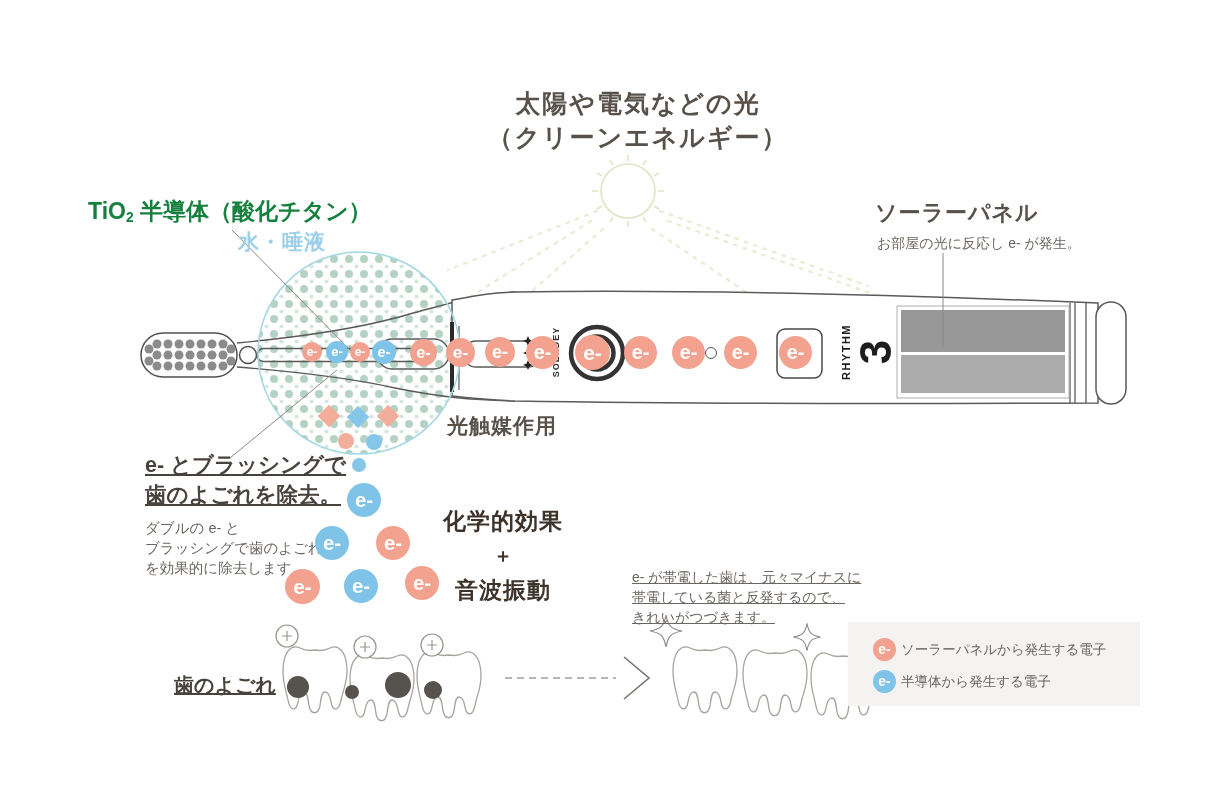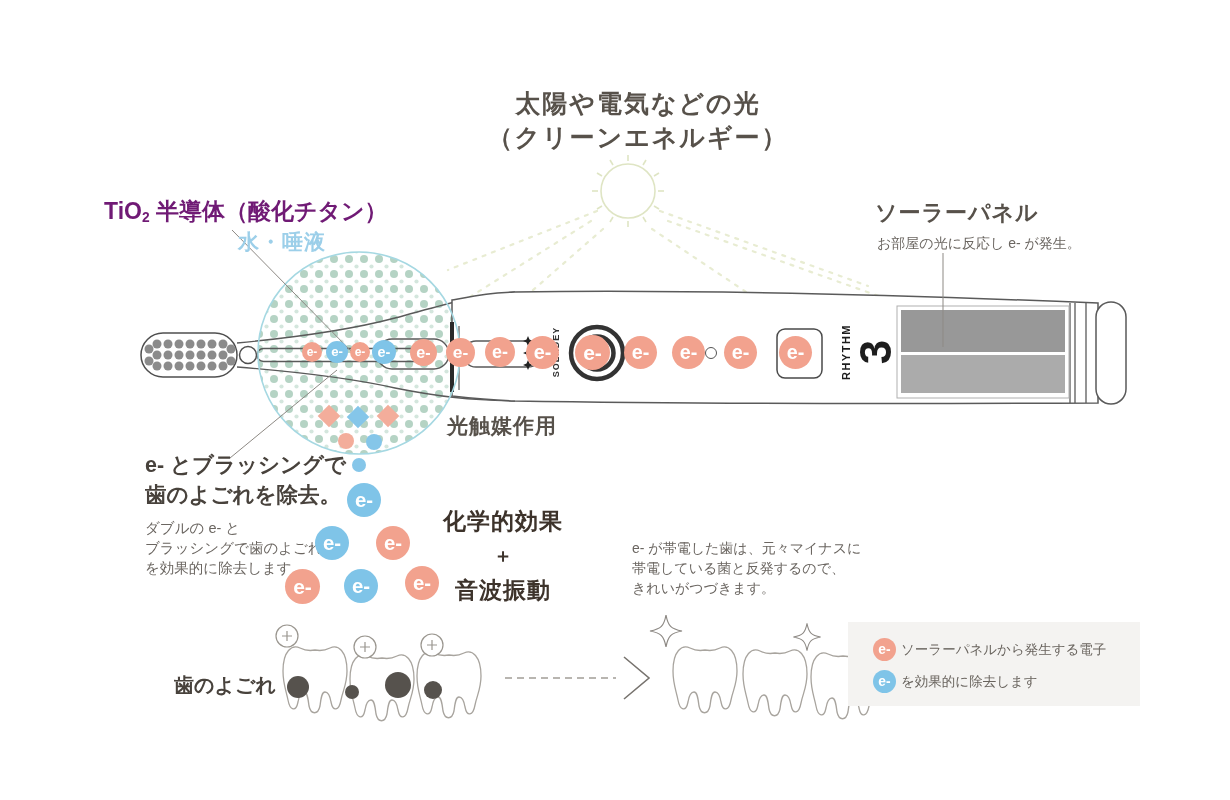--- a/index.html
+++ b/index.html
@@ -6,21 +6,21 @@
   #stage{position:relative;width:1230px;height:800px;background:#fff;overflow:hidden;
          font-family:"Liberation Sans","DejaVu Sans",sans-serif;}
   #art{position:absolute;left:0;top:0;z-index:1;}
   .txt{position:absolute;z-index:2;white-space:nowrap;}
   .ep{position:absolute;z-index:3;width:var(--d);height:var(--d);border-radius:50%;
       display:flex;align-items:center;justify-content:center;color:#fff;font-weight:bold;
       font-size:calc(var(--d) * 0.60);line-height:1;letter-spacing:0;}
   .pink{background:#F2A28E;}
   .blue{background:#7FC4E8;}
   .h-title{font-size:25px;font-weight:800;color:#57514A;letter-spacing:2px;line-height:34px;text-align:center;}
-  .h-big{font-weight:800;color:#48423C;}
+  .h-big{font-weight:800;color:#48423C;text-decoration:underline;}
   .small{font-size:14px;color:#6B6661;line-height:20px;}
   .vert{transform:translate(-50%,-50%) rotate(-90deg);transform-origin:center;}
   .legend-box{position:absolute;left:848px;top:622px;width:292px;height:84px;background:#F4F3F1;z-index:2;}
   .legend-text{position:absolute;font-size:13.5px;color:#68635D;z-index:3;}
   .sub{font-size:0.6em;vertical-align:-0.25em;font-weight:800;}
 </style>
 </head>
 <body>
 
 <div id="stage">
@@ -186,21 +186,21 @@
     <use href="#sparkle" transform="translate(666,631)"></use>
     <use href="#sparkle" transform="translate(807,637) scale(0.85)"></use>
   </g>
 </svg>
 
 <div class="txt h-title" style="left:388px;top:86px;width:500px;">
   <div>太陽や電気などの光</div>
   <div>（クリーンエネルギー）</div>
 </div>
 
-<div class="txt" style="left:104px;top:196px;font-size:23px;font-weight:800;color:#701a75;">
+<div class="txt" style="left:88px;top:196px;font-size:23px;font-weight:800;color:#15803d;">
   <span>TiO</span><span class="sub">2</span><span> 半導体（酸化チタン）</span>
 </div>
 
 <div class="txt" style="left:238px;top:228px;font-size:21px;font-weight:800;color:#9CCFE9;letter-spacing:1px;">水・唾液</div>
 
 <div class="txt" style="left:875px;top:198px;font-size:22px;font-weight:800;color:#57514A;letter-spacing:1px;">ソーラーパネル</div>
 <div class="txt small" style="left:877px;top:233px;">お部屋の光に反応し e- が発生。</div>
 
 <div class="txt" style="left:447px;top:412px;font-size:21px;font-weight:800;color:#57514A;letter-spacing:1px;">光触媒作用</div>
 
@@ -213,21 +213,21 @@
   <div>ブラッシングで歯のよごれ</div>
   <div>を効果的に除去します。</div>
 </div>
 
 <div class="txt" style="left:403px;top:486px;width:200px;text-align:center;color:#3D332B;font-weight:800;">
   <div style="font-size:23px;letter-spacing:1px;margin-top:20px;">化学的効果</div>
   <div style="font-size:19px;margin:6px 0;">＋</div>
   <div style="font-size:23px;letter-spacing:1px;">音波振動</div>
 </div>
 
-<div class="txt small" style="left:632px;top:538px;">
+<div class="txt small" style="left:632px;top:567px;text-decoration:underline;">
   <div>e- が帯電した歯は、元々マイナスに</div>
   <div>帯電している菌と反発するので、</div>
   <div>きれいがつづきます。</div>
 </div>
 
 <div class="txt h-big" style="left:174px;top:672px;font-size:20px;">歯のよごれ</div>
 
 <div class="txt vert" style="left:556px;top:352px;font-size:9px;font-weight:600;letter-spacing:1px;color:#333;">SOLADEY</div>
 <div class="txt vert" style="left:846px;top:352px;font-size:11px;font-weight:700;letter-spacing:1.5px;color:#1D1D1D;">RHYTHM</div>
 <div class="txt vert" style="left:876px;top:352px;font-size:44px;font-weight:700;color:#1D1D1D;">3</div>
@@ -252,15 +252,15 @@
 <div class="ep blue" style="left:315px;top:526px;--d:34px;">e-</div>
 <div class="ep pink" style="left:376px;top:526px;--d:34px;">e-</div>
 <div class="ep pink" style="left:285px;top:569px;--d:35px;">e-</div>
 <div class="ep blue" style="left:344px;top:569px;--d:34px;">e-</div>
 <div class="ep pink" style="left:405px;top:566px;--d:34px;">e-</div>
 
 <div class="legend-box"></div>
 <div class="ep pink" style="left:873px;top:638px;--d:23px;">e-</div>
 <div class="legend-text" style="left:901px;top:641px;">ソーラーパネルから発生する電子</div>
 <div class="ep blue" style="left:873px;top:670px;--d:23px;">e-</div>
-<div class="legend-text" style="left:901px;top:673px;">を効果的に除去します</div>
+<div class="legend-text" style="left:901px;top:673px;">半導体から発生する電子</div>
 
 </div>
 
 </body></html>

